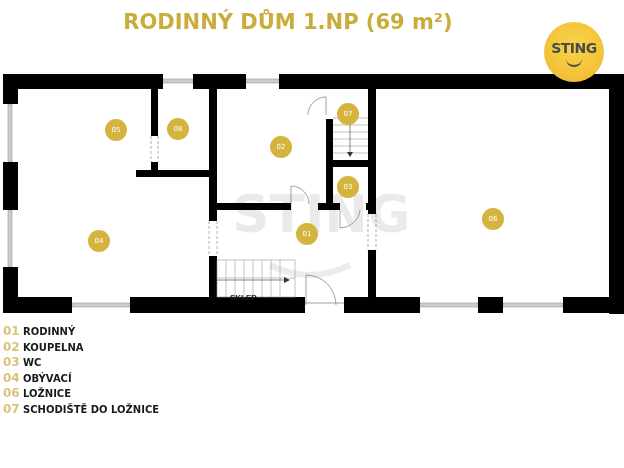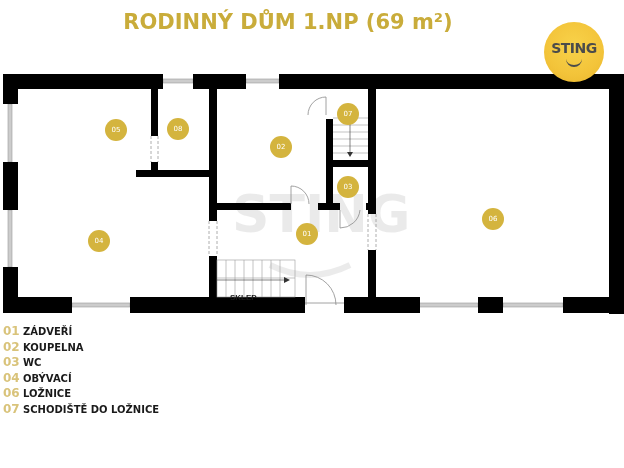--- a/index.html
+++ b/index.html
@@ -150,21 +150,21 @@
 <div class="room-badge" style="left:270px;top:136px;">02</div>
 <div class="room-badge" style="left:337px;top:176px;">03</div>
 <div class="room-badge" style="left:88px;top:230px;">04</div>
 <div class="room-badge" style="left:105px;top:119px;">05</div>
 <div class="room-badge" style="left:482px;top:208px;">06</div>
 <div class="room-badge" style="left:337px;top:103px;">07</div>
 <div class="room-badge" style="left:167px;top:118px;">08</div>
 
 <div class="legend">
   <div class="legend-row">
-    <span class="legend-num">01</span><span class="legend-label">ZÁDVEŘÍ</span>
+    <span class="legend-num">01</span><span class="legend-label">RODINNÝ</span>
   </div>
   <div class="legend-row">
     <span class="legend-num">02</span><span class="legend-label">KOUPELNA</span>
   </div>
   <div class="legend-row">
     <span class="legend-num">03</span><span class="legend-label">WC</span>
   </div>
   <div class="legend-row">
     <span class="legend-num">04</span><span class="legend-label">OBÝVACÍ</span>
   </div>

